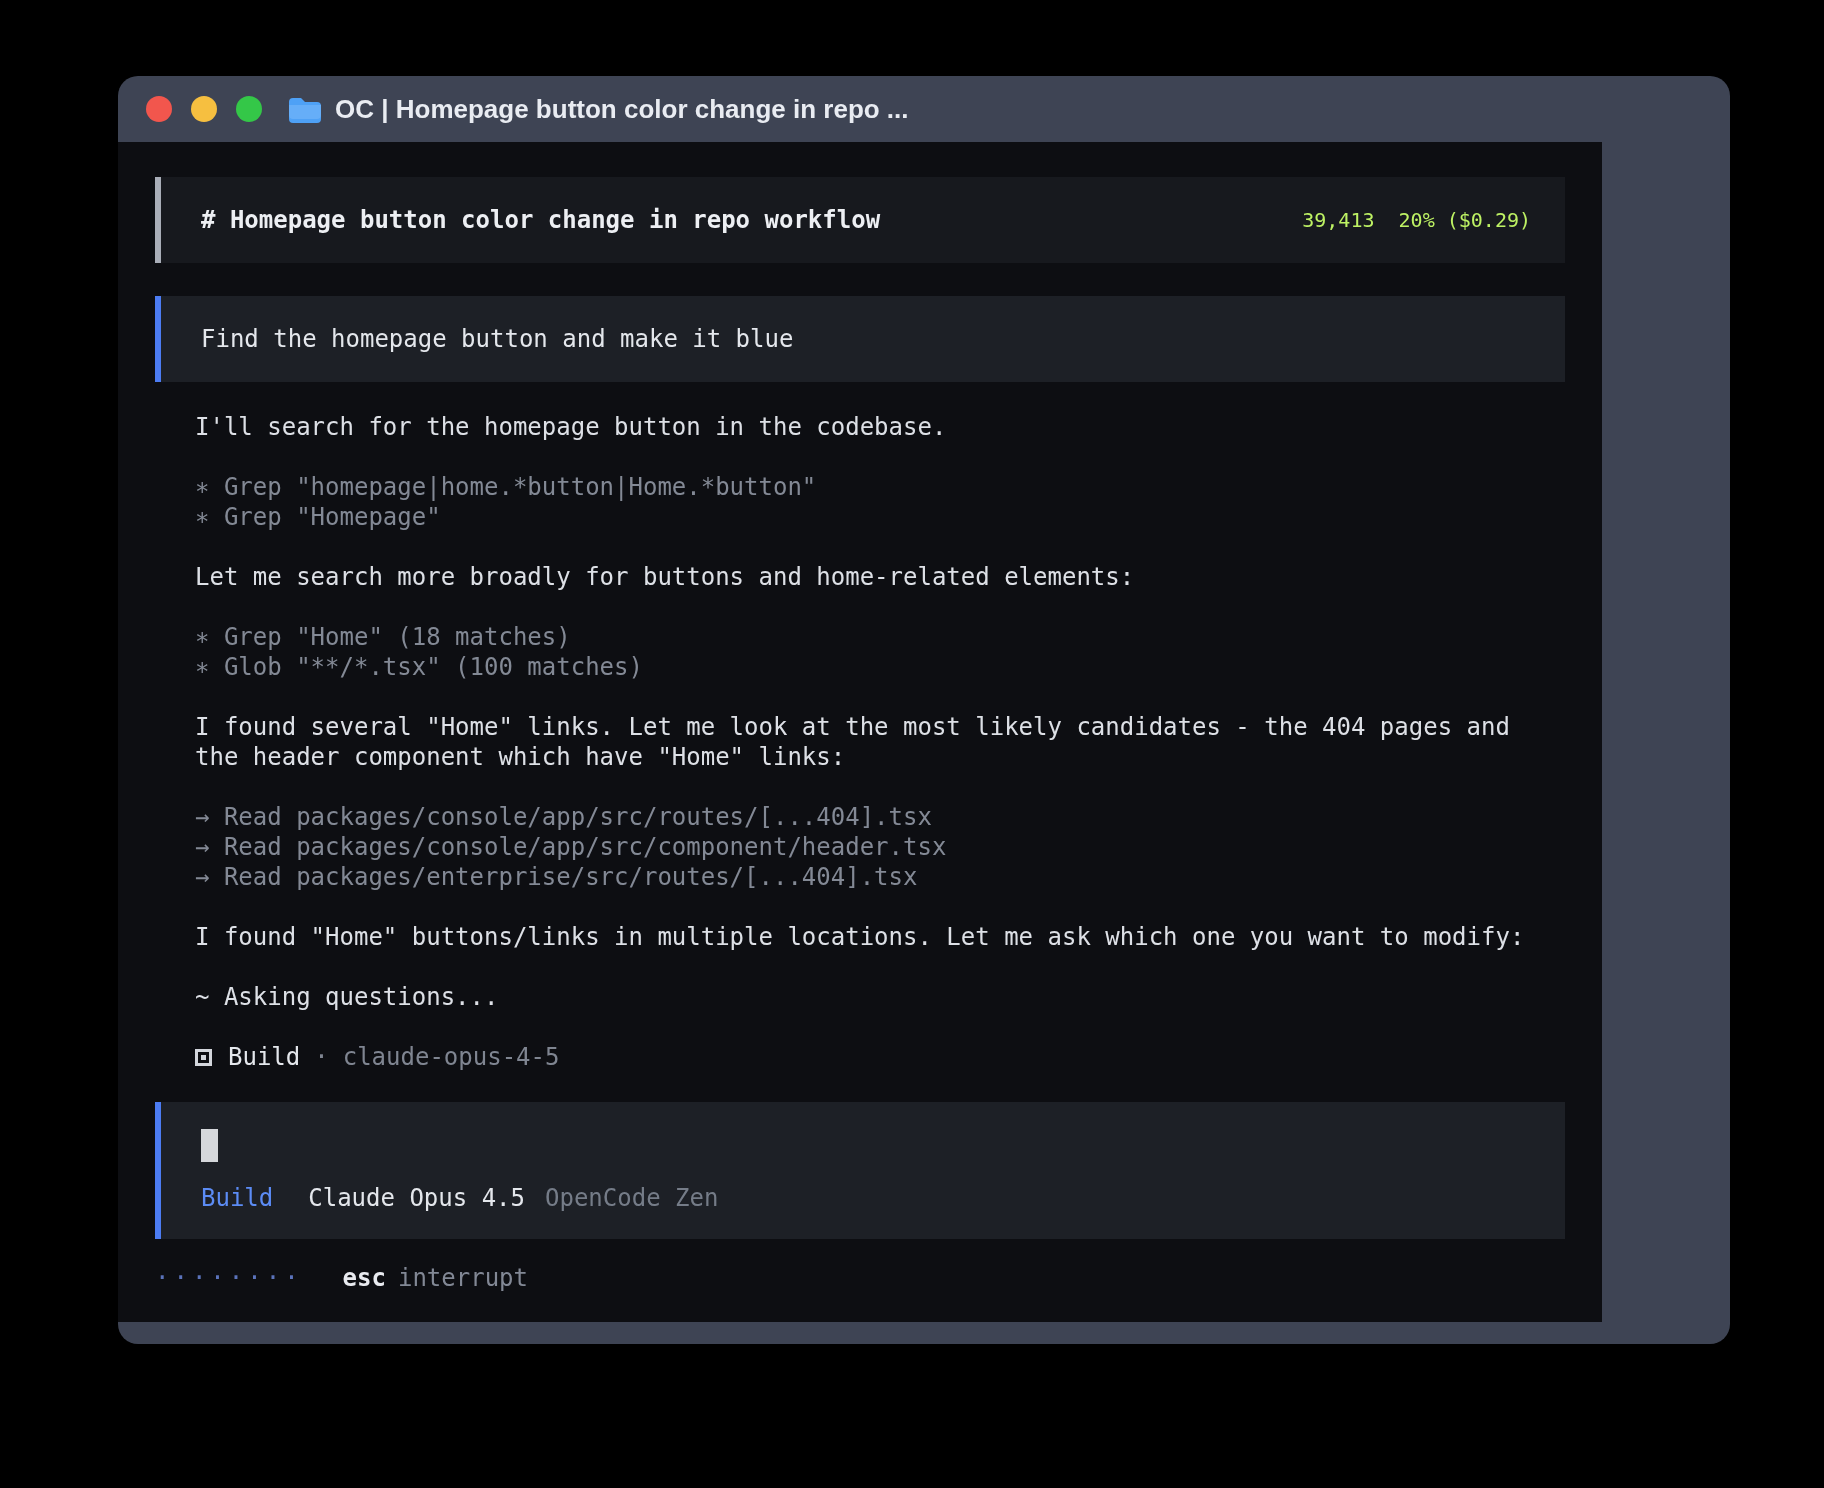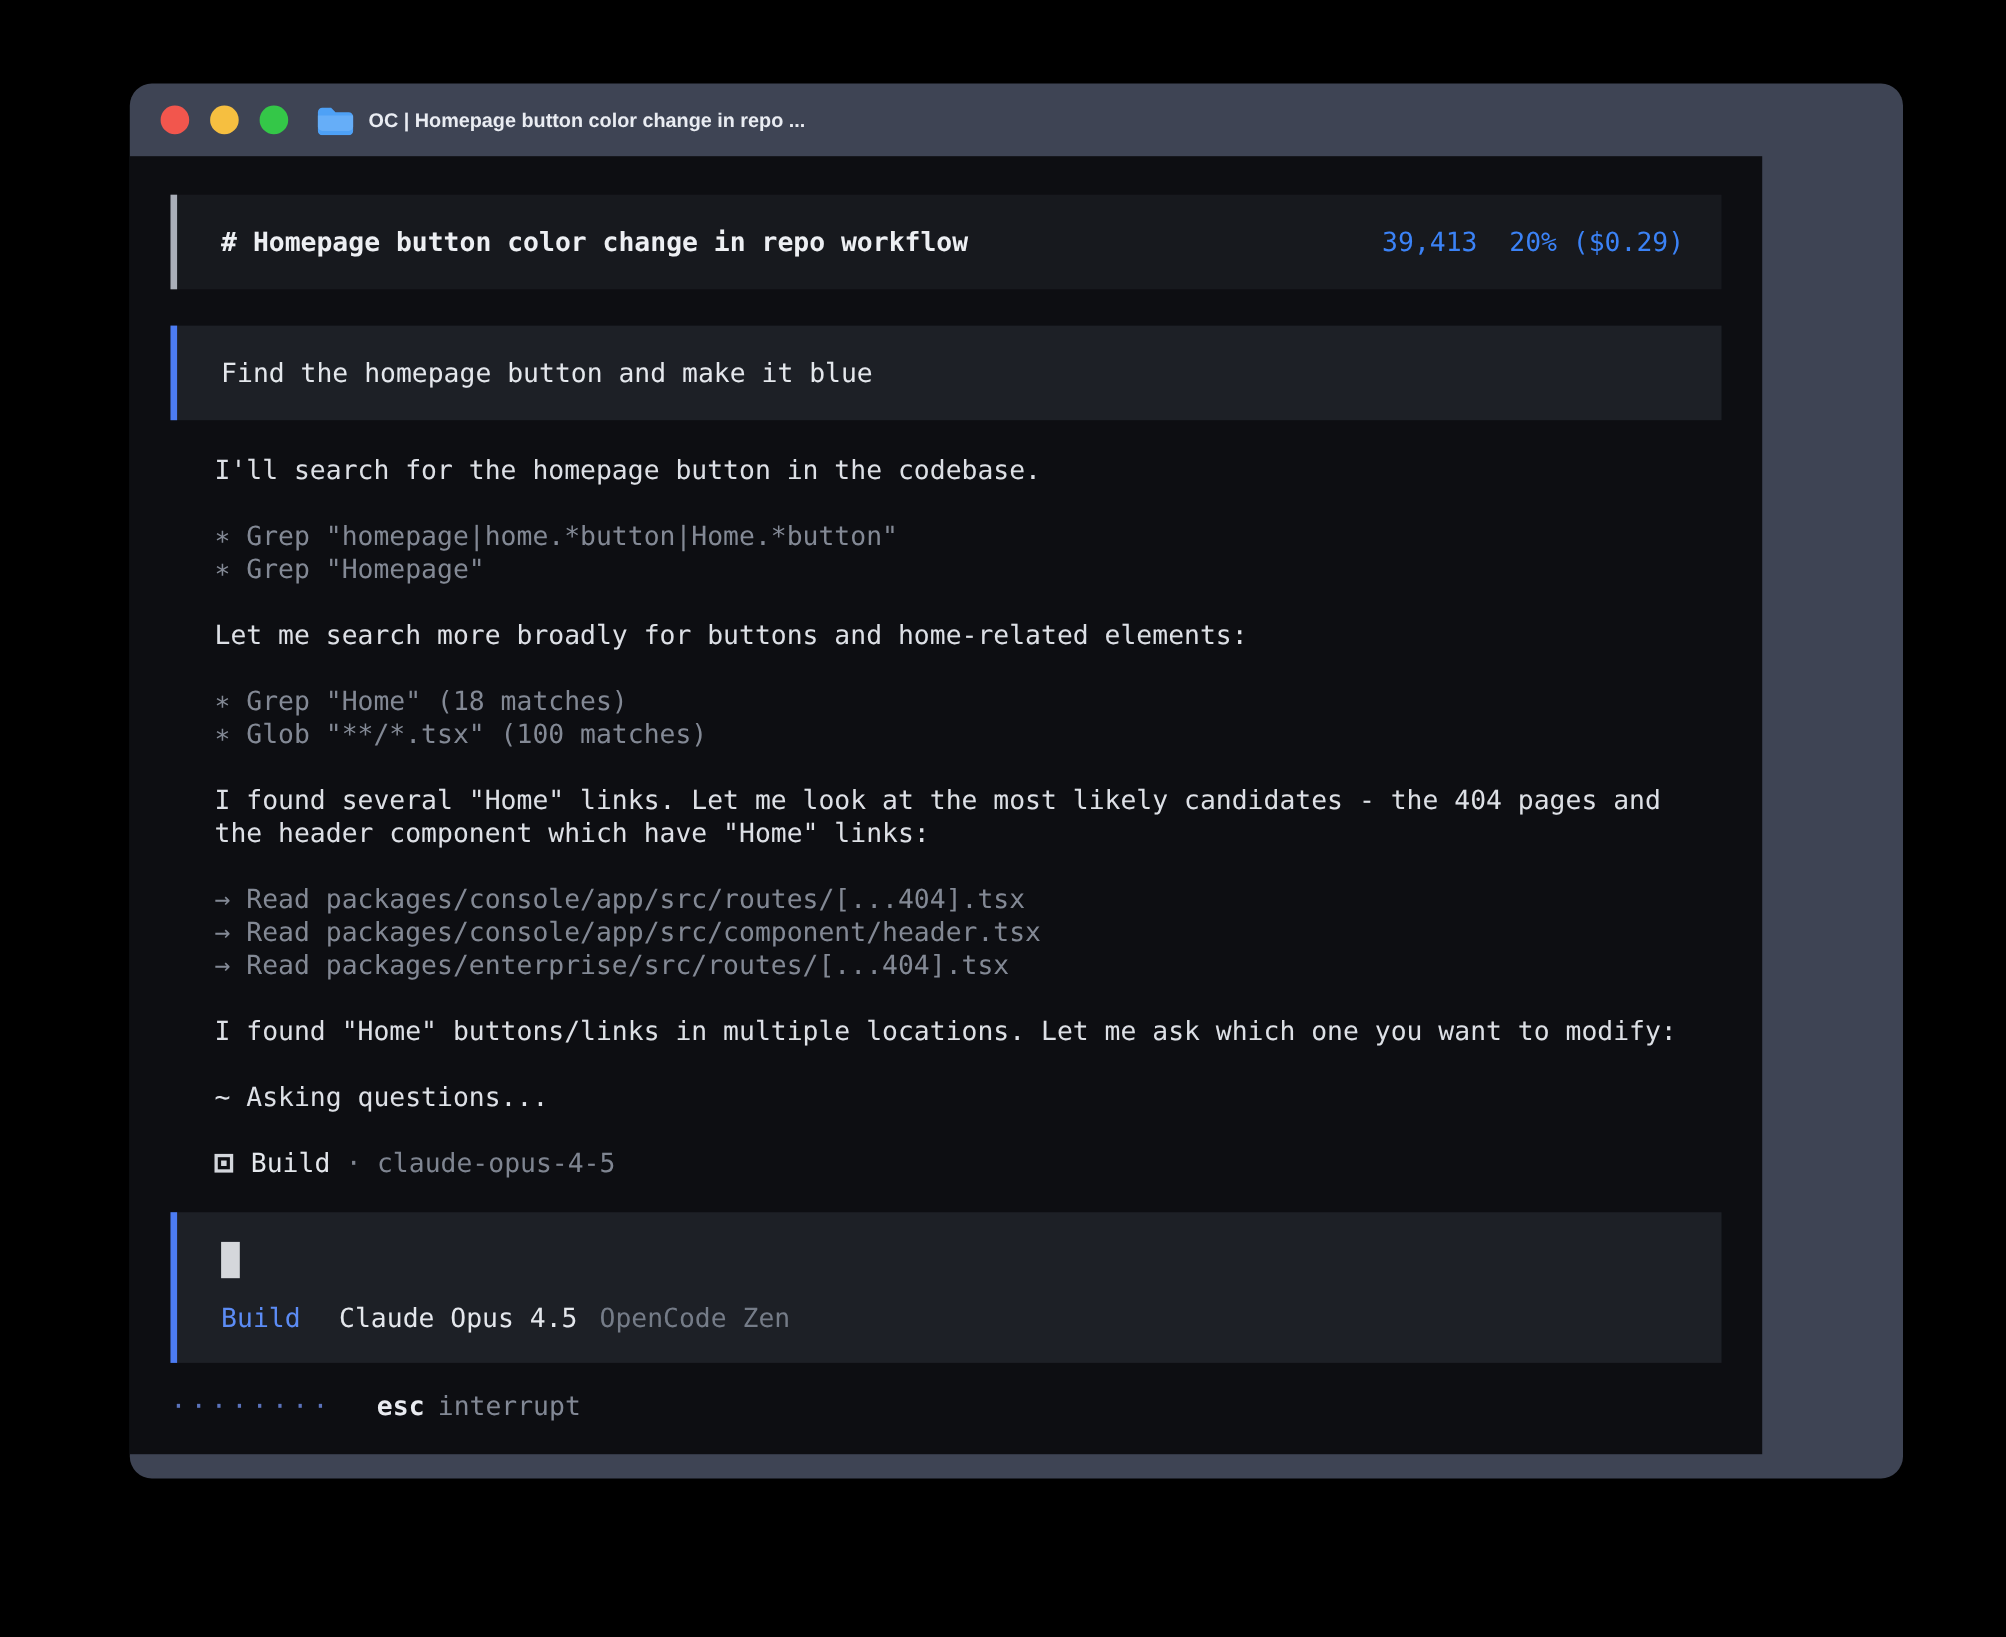--- a/index.html
+++ b/index.html
@@ -15,36 +15,36 @@
   
   .titlebar { height:66px; display:flex; align-items:center; padding:0 28px; }
   .lights { display:flex; align-items:center; gap:19px; }
   .light { width:26px; height:26px; border-radius:50%; border:none; padding:0; cursor:default; }
   .light.close { background:#f2564d; }
   .light.min   { background:#f6bf40; }
   .light.zoom  { background:#34c748; }
   .folder { margin-left:26px; display:flex; align-items:center; }
   .title-text {
     margin-left:13px; font-family:"Liberation Sans", sans-serif;
-    font-weight:bold; font-size:18px; color:#e9ecf2; white-space:nowrap;
+    font-weight:bold; font-size:26px; color:#e9ecf2; white-space:nowrap;
   }
 
   
   .content {
     position:absolute; left:0; top:66px; width:1484px; height:1180px;
     background:#0d0e12; padding:35px 37px 0 37px;
   }
 
   .block { border-left:6px solid #a9aeb8; }
   .header-block {
     background:#17191e; padding:29px 34px 29px 40px;
     display:flex; justify-content:space-between; align-items:center;
   }
   .header-title { font-weight:bold; font-size:24px; color:#edeff3; white-space:pre; }
-  .header-stats { font-size:24px; color:#3b82f6; white-space:pre; }
+  .header-stats { font-size:20px; color:#bef264; white-space:pre; }
 
   .user-block {
     margin-top:33px; background:#1d2026; border-left:6px solid #4c7cf3;
     padding:28px 40px; font-size:24px; line-height:30px; color:#e4e7ec;
   }
 
   .transcript { margin:30px 0 0 40px; font-size:24px; line-height:30px; max-width:1430px; }
   .transcript .para { color:#dde0e6; margin-bottom:30px;margin-top:12px; }
   .transcript .tool-group { margin-bottom:30px; }
   .transcript .tool { color:#838995; white-space:pre; }

